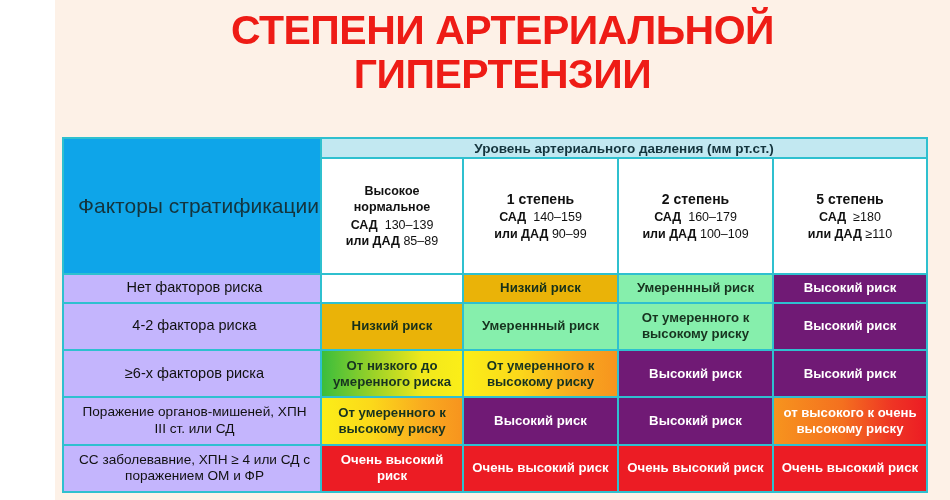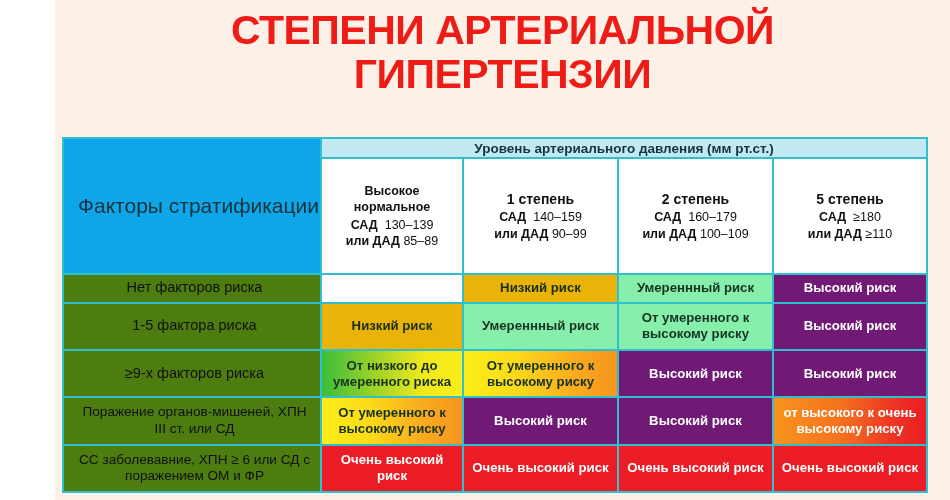--- a/index.html
+++ b/index.html
@@ -104,21 +104,21 @@
   }
   .hdr-col .ln {
     display: block;
     font-size: 12.5px;
   }
   .hdr-col .ln b { font-weight: 700; }
   .hdr-col .ln span.num { font-weight: 400; }
 
   
   .rowlabel {
-    background: #4d7c0f;
+    background: #c4b5fd;
     color: #111111;
     font-size: 14.5px;
     text-align: left;
     padding: 2px 6px 2px 11px !important;
     line-height: 1.22;
   }
   .rowlabel.small { font-size: 13.6px; }
 
   
   .cell {
@@ -192,42 +192,42 @@
             </td>
           </tr>
           <tr>
             <td class="rowlabel">Нет факторов риска</td>
             <td class="cell c-empty"></td>
             <td class="cell c-green">Низкий риск</td>
             <td class="cell c-yellow">Умереннный риск</td>
             <td class="cell c-orange">Высокий риск</td>
           </tr>
           <tr>
-            <td class="rowlabel">1-5 фактора риска</td>
+            <td class="rowlabel">4-2 фактора риска</td>
             <td class="cell c-green">Низкий риск</td>
             <td class="cell c-yellow">Умереннный риск</td>
             <td class="cell c-yellow">От умеренного к высокому риску</td>
             <td class="cell c-orange">Высокий риск</td>
           </tr>
           <tr>
-            <td class="rowlabel">≥9-х факторов риска</td>
+            <td class="rowlabel">≥6-х факторов риска</td>
             <td class="cell c-green-yellow">От низкого до умеренного риска</td>
             <td class="cell c-yellow-orange">От умеренного к высокому риску</td>
             <td class="cell c-orange">Высокий риск</td>
             <td class="cell c-orange">Высокий риск</td>
           </tr>
           <tr>
             <td class="rowlabel small">Поражение органов-мишеней, ХПН III ст. или СД</td>
             <td class="cell c-yellow-orange">От умеренного к высокому риску</td>
             <td class="cell c-orange">Высокий риск</td>
             <td class="cell c-orange">Высокий риск</td>
             <td class="cell c-orange-red">от высокого к очень высокому риску</td>
           </tr>
           <tr>
-            <td class="rowlabel small">СС заболевавние, ХПН   ≥ 6 или СД с поражением ОМ и ФР</td>
+            <td class="rowlabel small">СС заболевавние, ХПН   ≥ 4 или СД с поражением ОМ и ФР</td>
             <td class="cell c-red">Очень высокий риск</td>
             <td class="cell c-red">Очень высокий риск</td>
             <td class="cell c-red">Очень высокий риск</td>
             <td class="cell c-red">Очень высокий риск</td>
           </tr>
         </tbody>
     </table>
   </div>
 
 </div>

